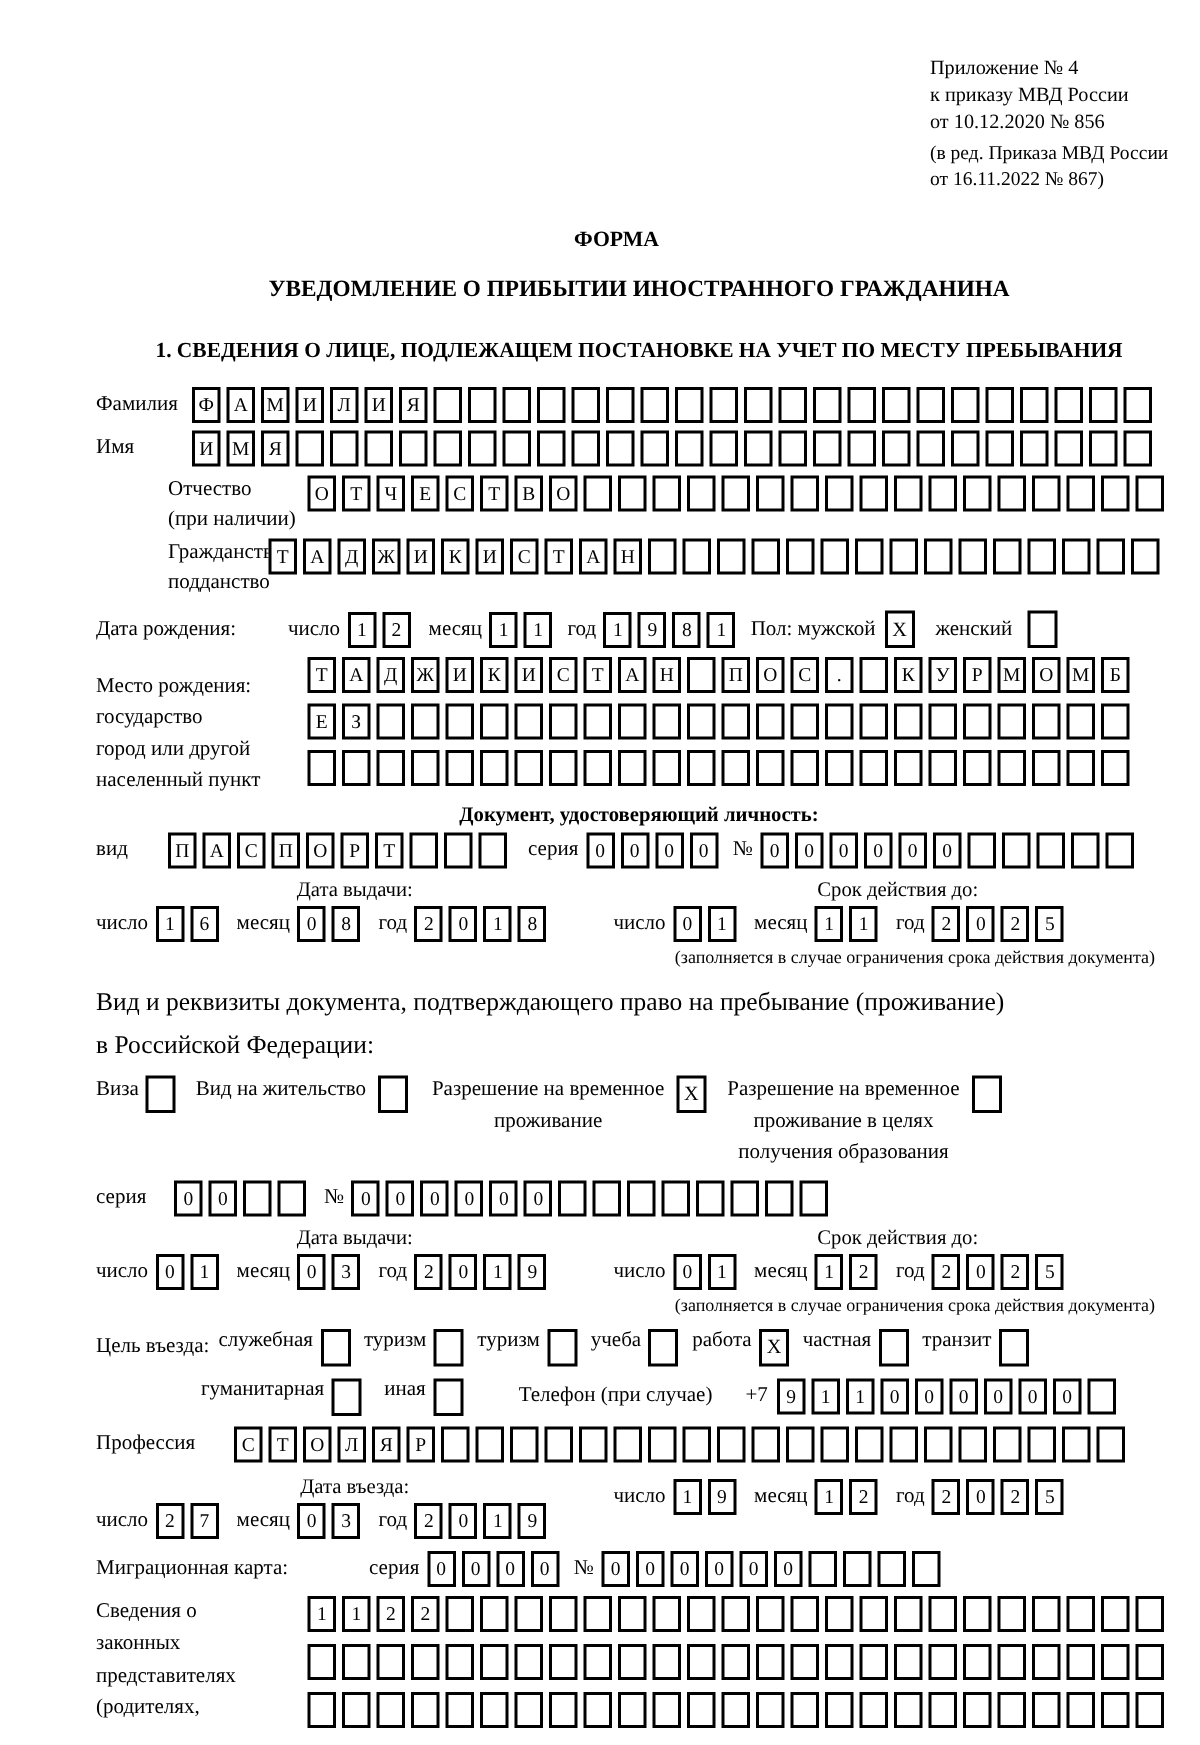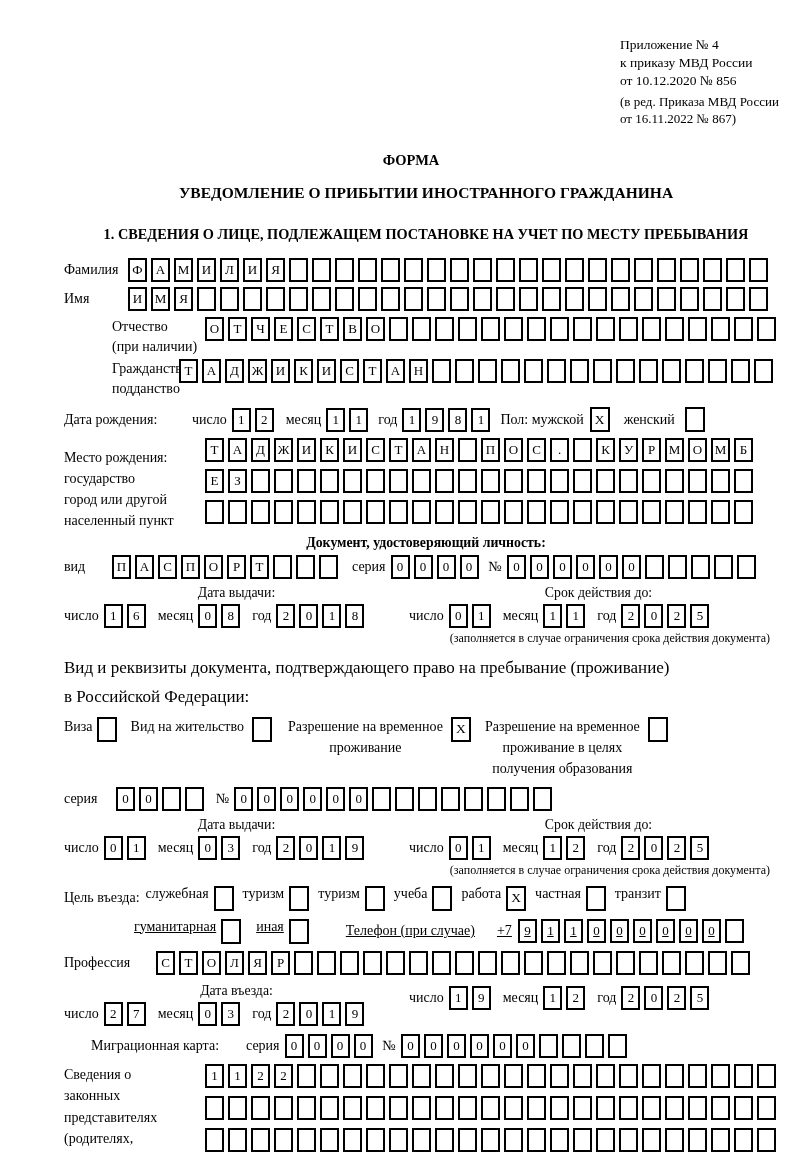--- a/index.html
+++ b/index.html
@@ -561,21 +561,21 @@
     <span class="pp">
         <span class="lbl">частная</span>
         <span class="cbx"></span>
       </span>
     <span class="pp">
         <span class="lbl">транзит</span>
         <span class="cbx"></span>
       </span>
   </div>
 
-  <div class="purposes" style="margin-left:70px;text-decoration:underline;">
+  <div class="purposes" style="margin-left:70px;">
     <span class="pp">
         <span class="lbl">гуманитарная</span>
         <span class="cbx"></span>
       </span>
     <span class="pp" style="margin-left:6px;">
         <span class="lbl">иная</span>
         <span class="cbx"></span>
       </span>
     <span class="lbl" style="margin-left:28px;">Телефон (при случае)</span>
     <span class="lbl" style="margin:0 6px 0 22px;">+7</span>
@@ -664,21 +664,21 @@
         <span class="cells">
             <span class="cell">2</span>
             <span class="cell">0</span>
             <span class="cell">2</span>
             <span class="cell">5</span>
           </span>
       </div>
     </div>
   </div>
 
-  <div class="frow" style="margin-top:8px;text-align:center;">
+  <div class="frow" style="margin-top:8px;">
     <span class="lbl" style="width:182px;">Миграционная карта:</span>
     <span class="dg-lbl">серия</span>
     <span class="cells" style="margin-right:10px;">
         <span class="cell">0</span>
         <span class="cell">0</span>
         <span class="cell">0</span>
         <span class="cell">0</span>
       </span>
     <span class="dg-lbl">№</span>
     <span class="cells">

